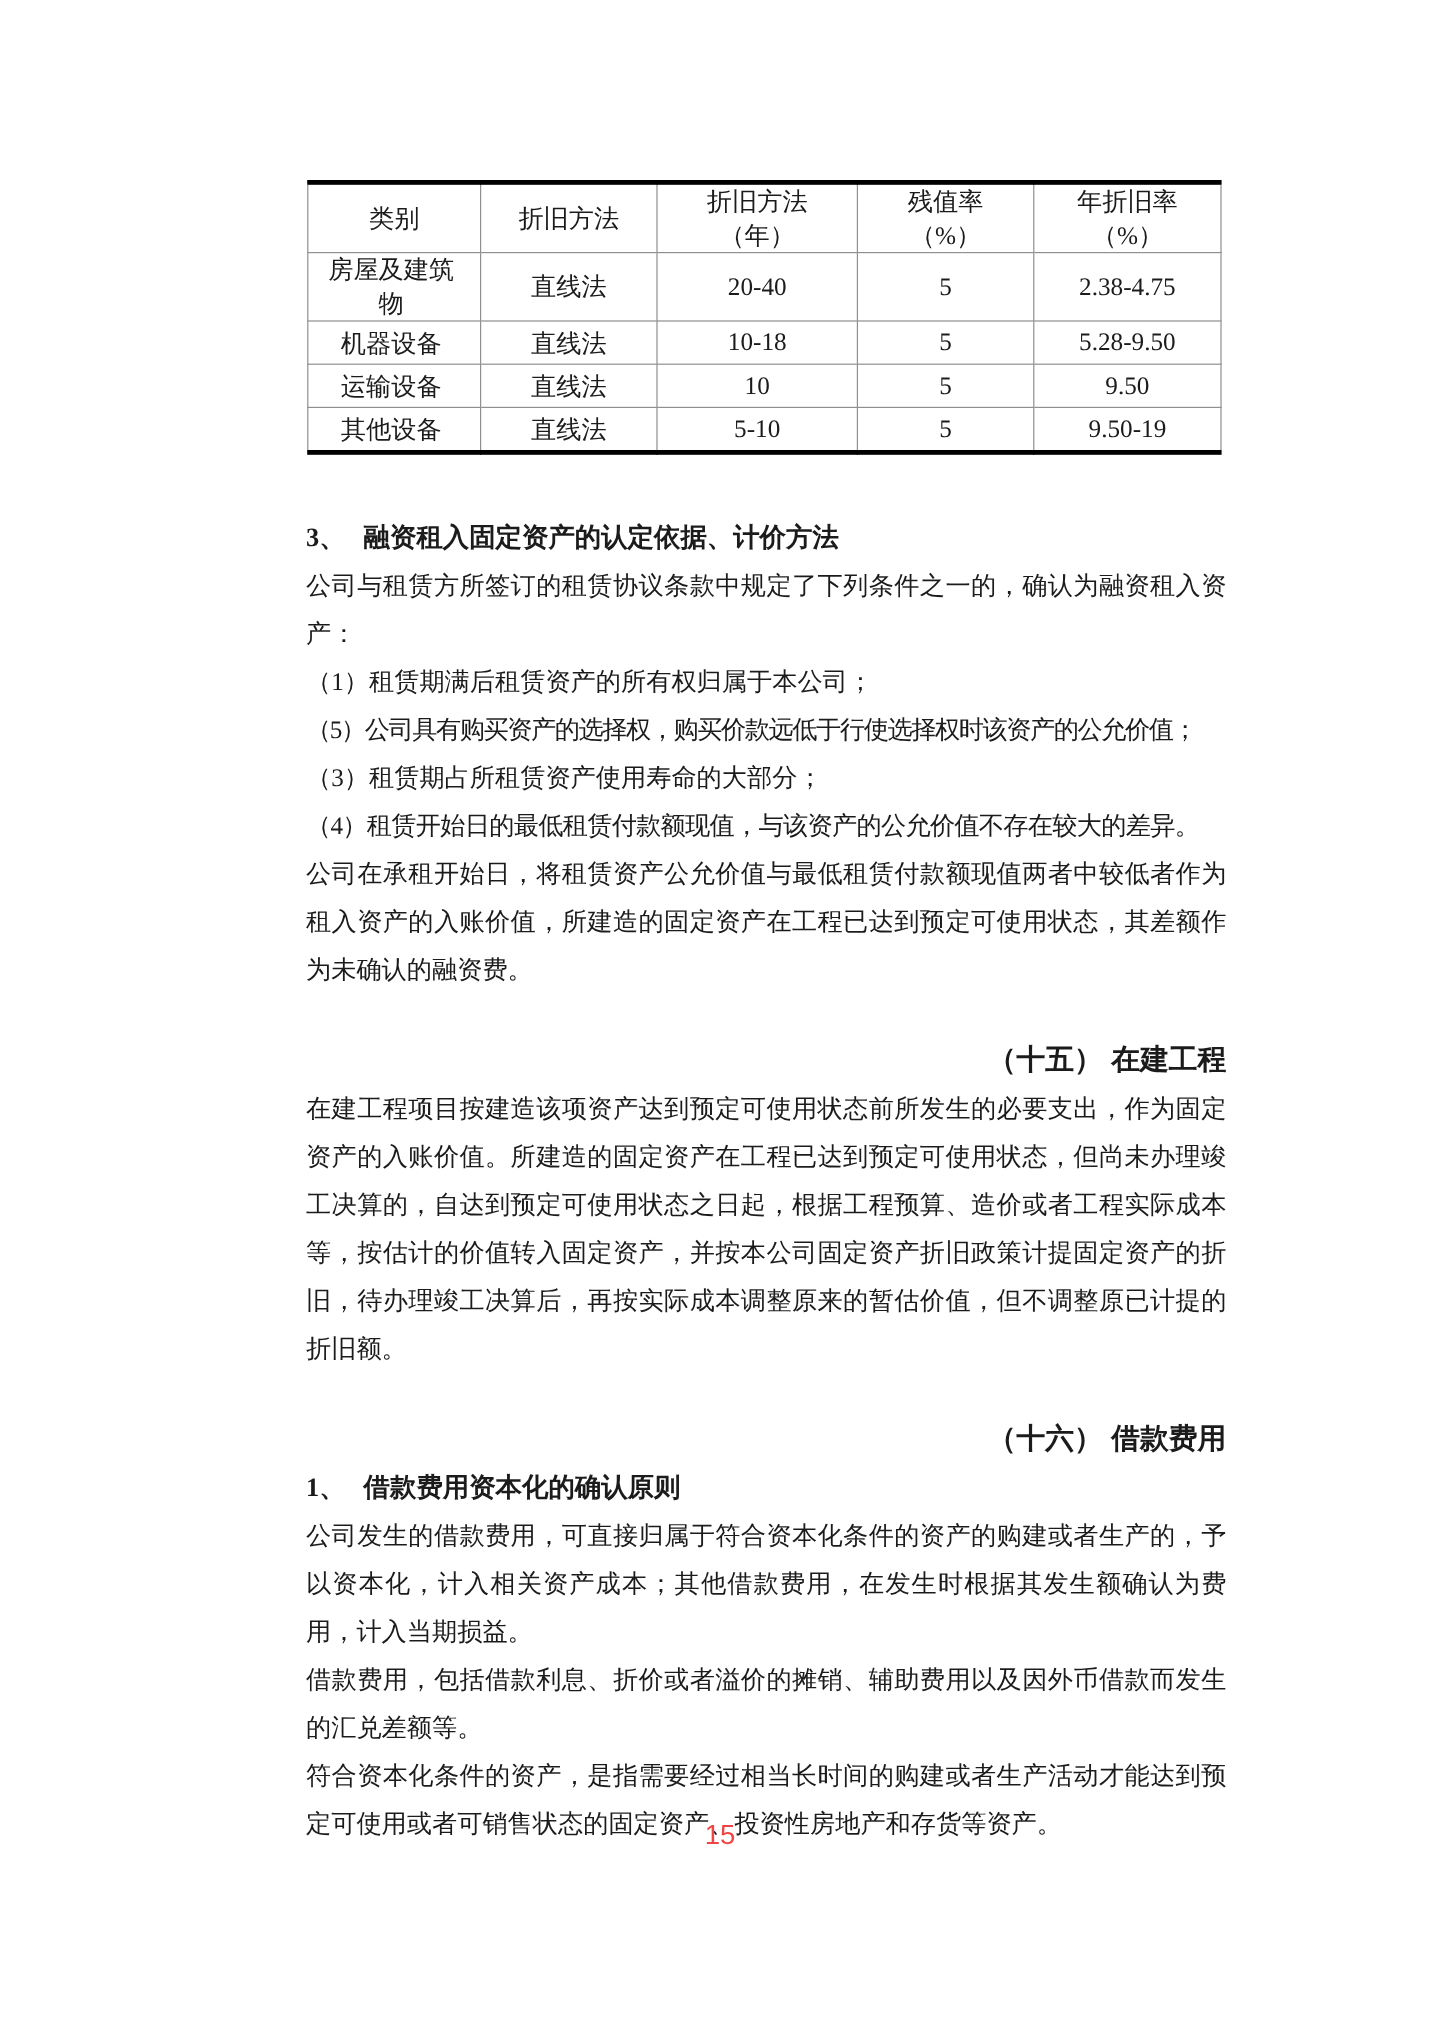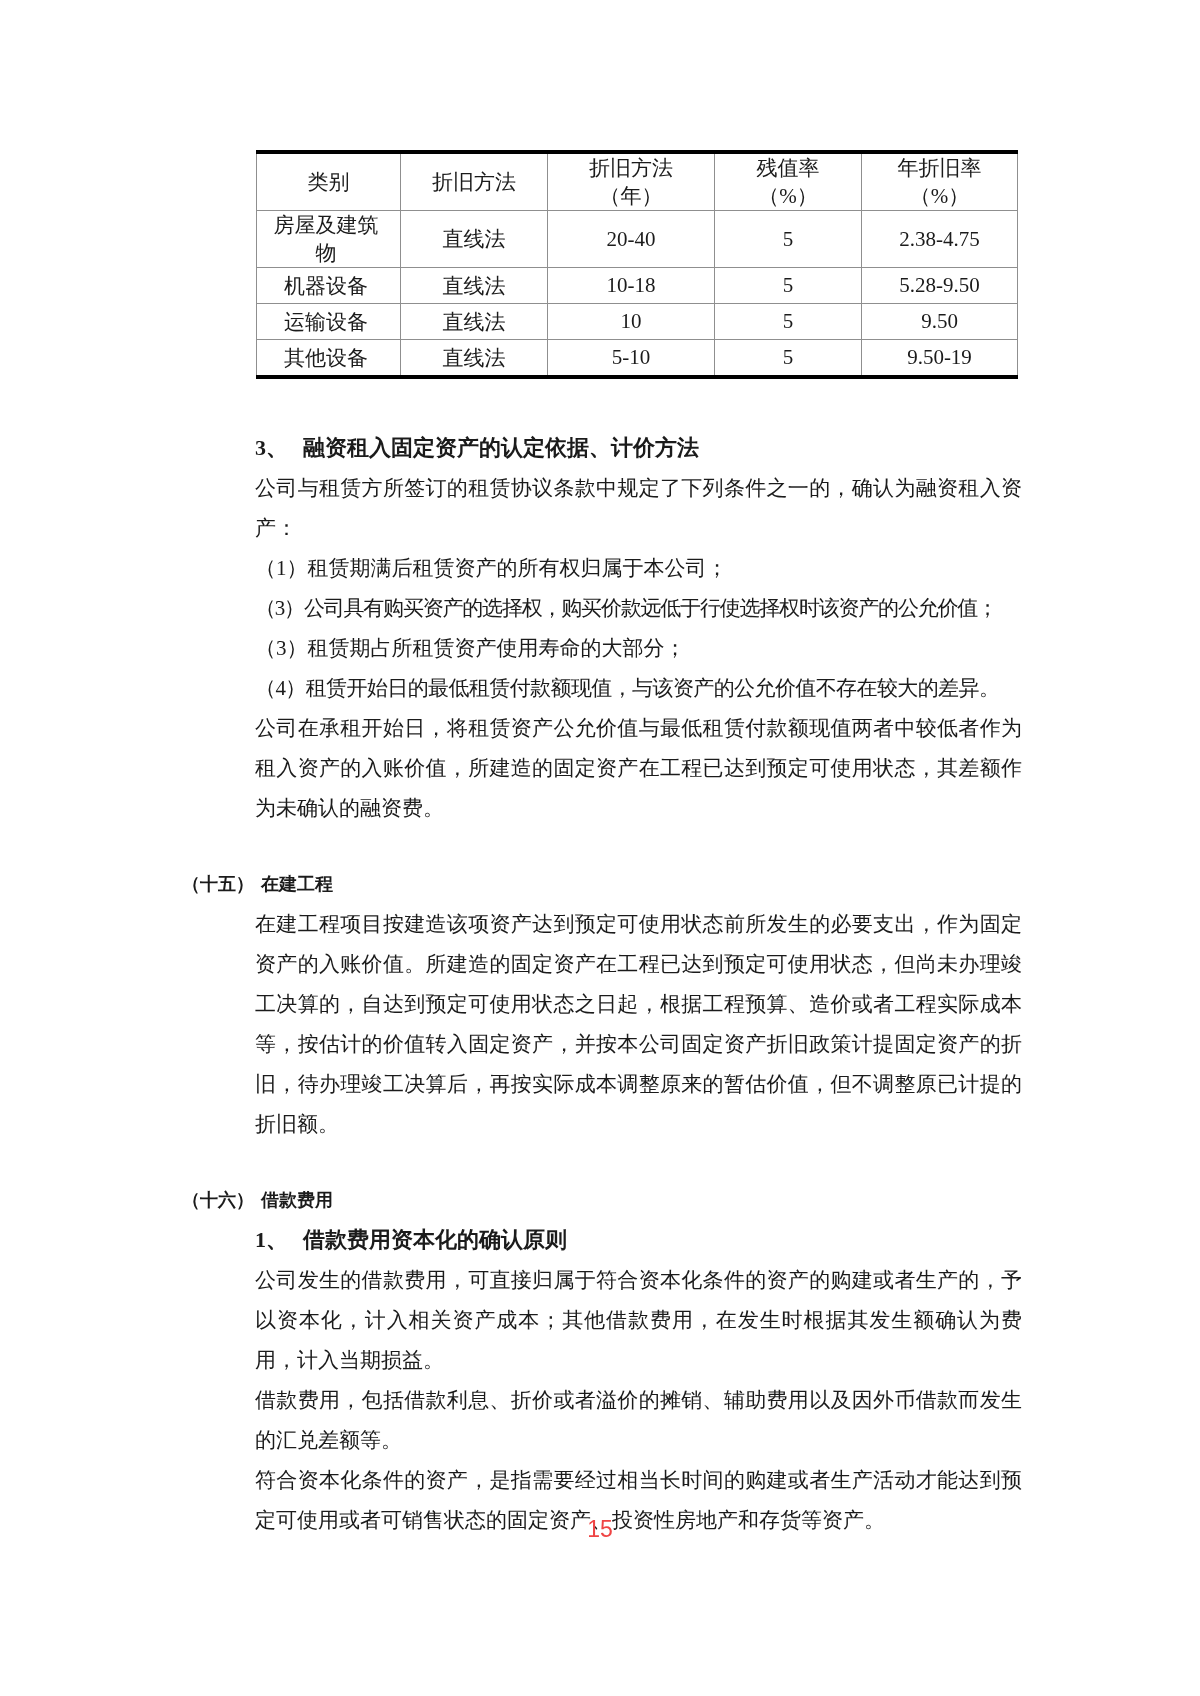--- a/index.html
+++ b/index.html
@@ -34,23 +34,24 @@
     height:35px;
     text-align:center;
     font-weight:400;
     padding:0 18px;
     vertical-align:middle;
   }
   table.dep td.cat{text-align:center;padding-left:13px;font-family:Liberation Serif, serif;}
   
   .h2{
     font-weight:700;
-    font-size:18px;
+    font-size:24px;
     line-height:40px;
     margin:36px 0 0 0;
+    text-align:right;
   }
   .h2 .num{margin-right:7px;}
   .h3{
     font-weight:700;
     font-size:22px;
     line-height:40px;
     margin:0 0 0 73px;
   }
   .h3.first{margin-top:49px;}
   .h3 .num{display:inline-block;min-width:48px;}
@@ -126,21 +127,21 @@
       </tr>
     </tbody>
   </table>
 
   <div class="h3 first">
     <span class="num">3、</span><span>融资租入固定资产的认定依据、计价方法</span>
   </div>
 
   <p class="para">公司与租赁方所签订的租赁协议条款中规定了下列条件之一的，确认为融资租入资产：</p>
   <p class="para">（1）租赁期满后租赁资产的所有权归属于本公司；</p>
-  <p class="para tight-2">（3）公司具有购买资产的选择权，购买价款远低于行使选择权时该资产的公允价值；</p>
+  <p class="para tight-2">（5）公司具有购买资产的选择权，购买价款远低于行使选择权时该资产的公允价值；</p>
   <p class="para">（3）租赁期占所租赁资产使用寿命的大部分；</p>
   <p class="para tight-1">（4）租赁开始日的最低租赁付款额现值，与该资产的公允价值不存在较大的差异。</p>
   <p class="para">公司在承租开始日，将租赁资产公允价值与最低租赁付款额现值两者中较低者作为租入资产的入账价值，所建造的固定资产在工程已达到预定可使用状态，其差额作为未确认的融资费。</p>
 
   <div class="h2">
     <span class="num">（十五）</span><span>在建工程</span>
   </div>
   <p class="para">在建工程项目按建造该项资产达到预定可使用状态前所发生的必要支出，作为固定资产的入账价值。所建造的固定资产在工程已达到预定可使用状态，但尚未办理竣工决算的，自达到预定可使用状态之日起，根据工程预算、造价或者工程实际成本等，按估计的价值转入固定资产，并按本公司固定资产折旧政策计提固定资产的折旧，待办理竣工决算后，再按实际成本调整原来的暂估价值，但不调整原已计提的折旧额。</p>
 
   <div class="h2">

